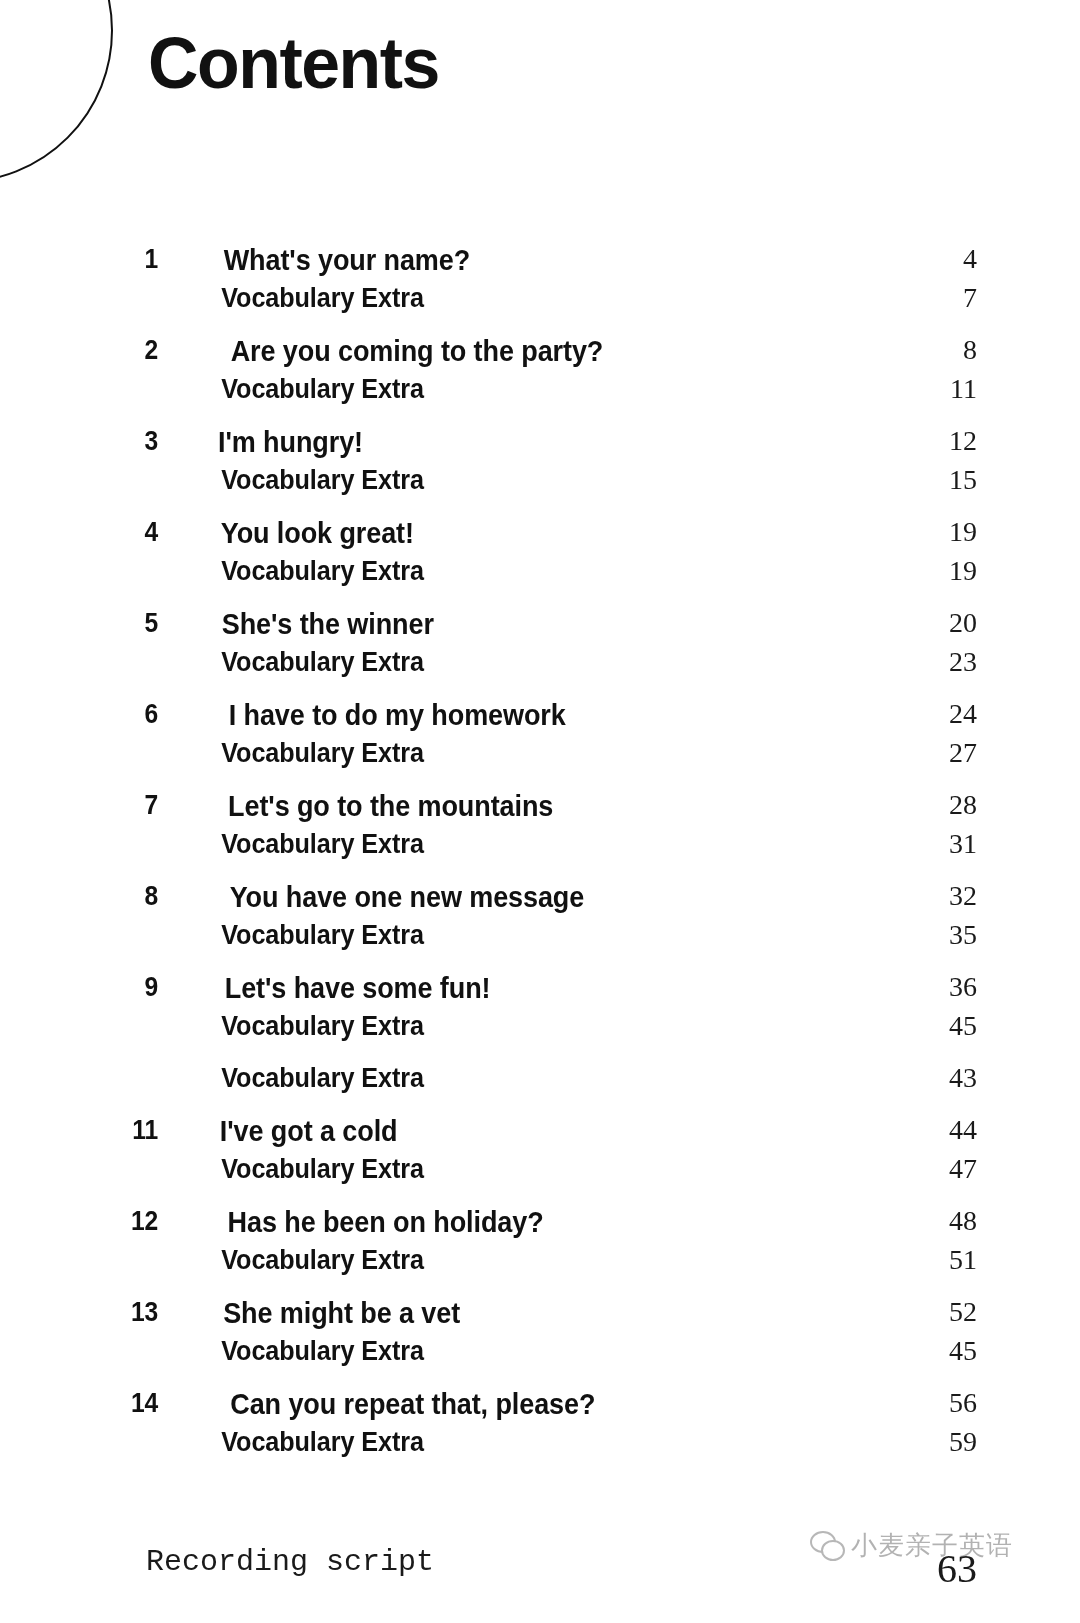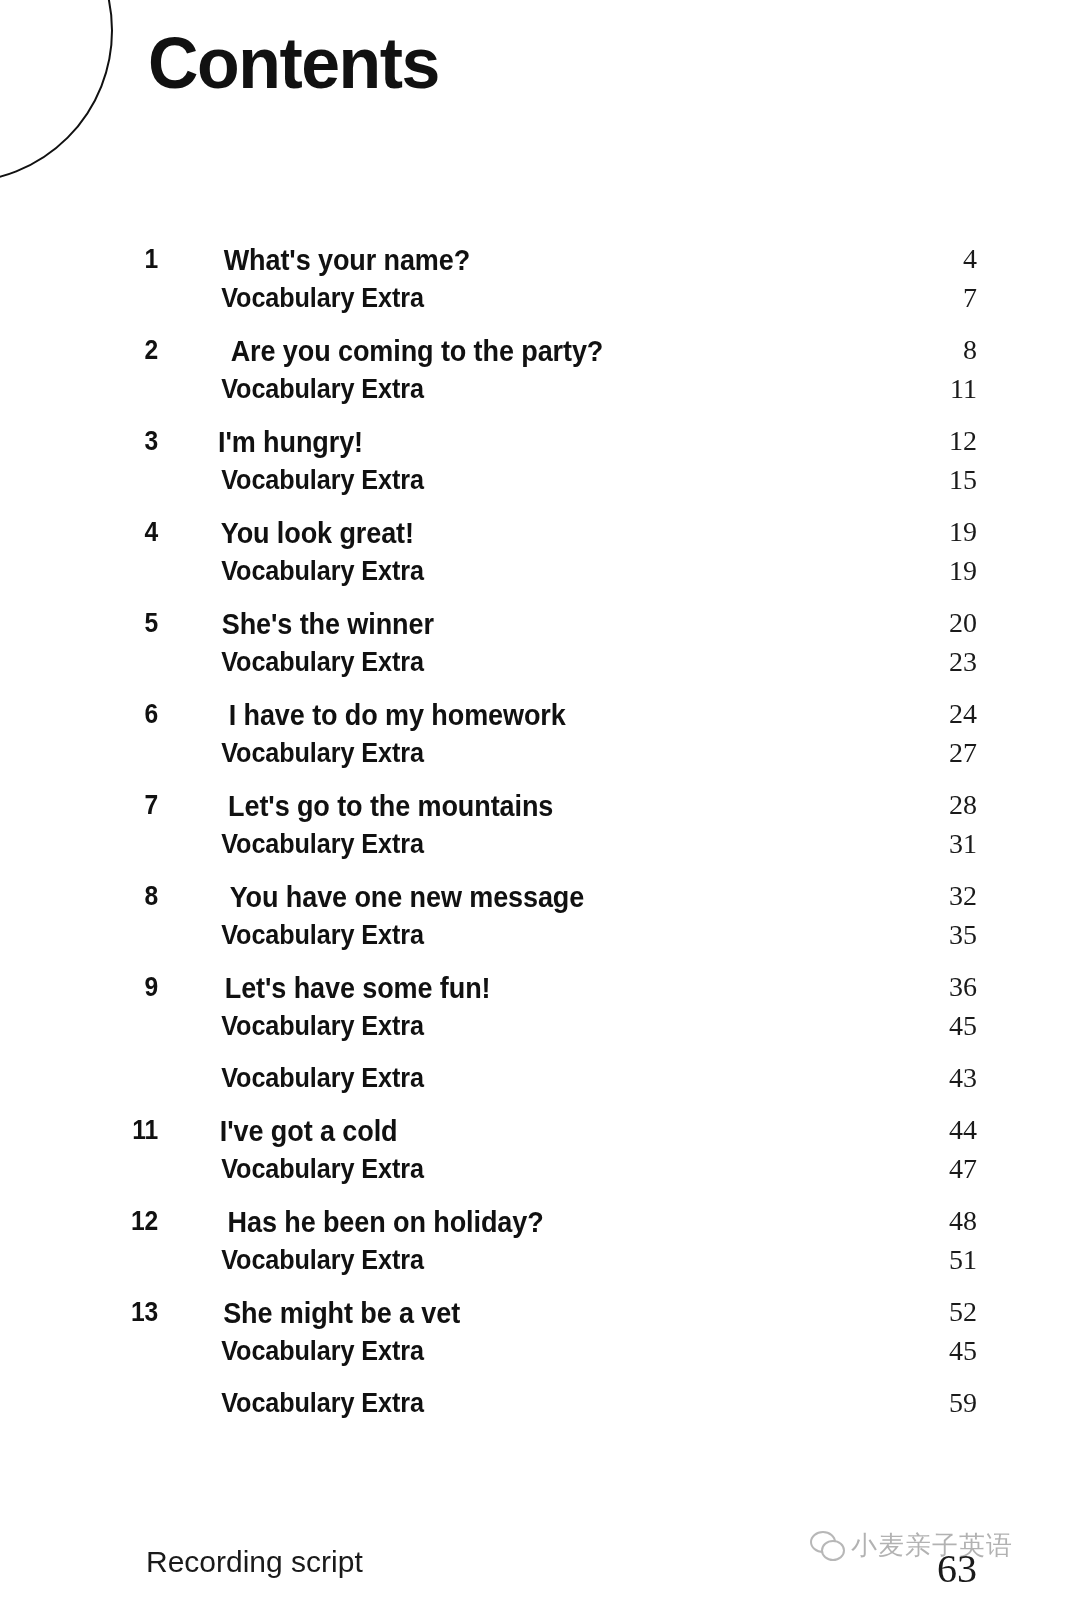--- a/index.html
+++ b/index.html
@@ -103,21 +103,21 @@
     left: 0;
     top: 1545px;
     width: 1080px;
     height: 50px;
   }
   .footer-label {
     position: absolute;
     left: 146px;
     top: 0;
     font-size: 30px;
-    font-family: Liberation Sans, sans-serif;
+    font-family: Liberation Mono, monospace;
     font-weight: 400;
     color: #1a1a1a;
   }
   .footer-page {
     position: absolute;
     left: 880px;
     top: 0;
     width: 97px;
     text-align: right;
     font-size: 40px;
@@ -309,20 +309,25 @@
         <span class="entry-title">She might be a vet</span>
         <span class="page-num">52</span>
       </div>
       <div class="toc-row">
         <span class="entry-title sub">Vocabulary Extra</span>
         <span class="page-num">45</span>
       </div>
     </div>
     <div class="toc-group">
       <div class="toc-row">
+        <span class="chapter-num">14</span>
+        <span class="entry-title">Can you repeat that, please?</span>
+        <span class="page-num">56</span>
+      </div>
+      <div class="toc-row">
         <span class="entry-title sub">Vocabulary Extra</span>
         <span class="page-num">59</span>
       </div>
     </div>
   </div>
 
 <div class="footer">
   <div class="footer-label">Recording script</div>
   <div class="footer-page">63</div>
 </div>

